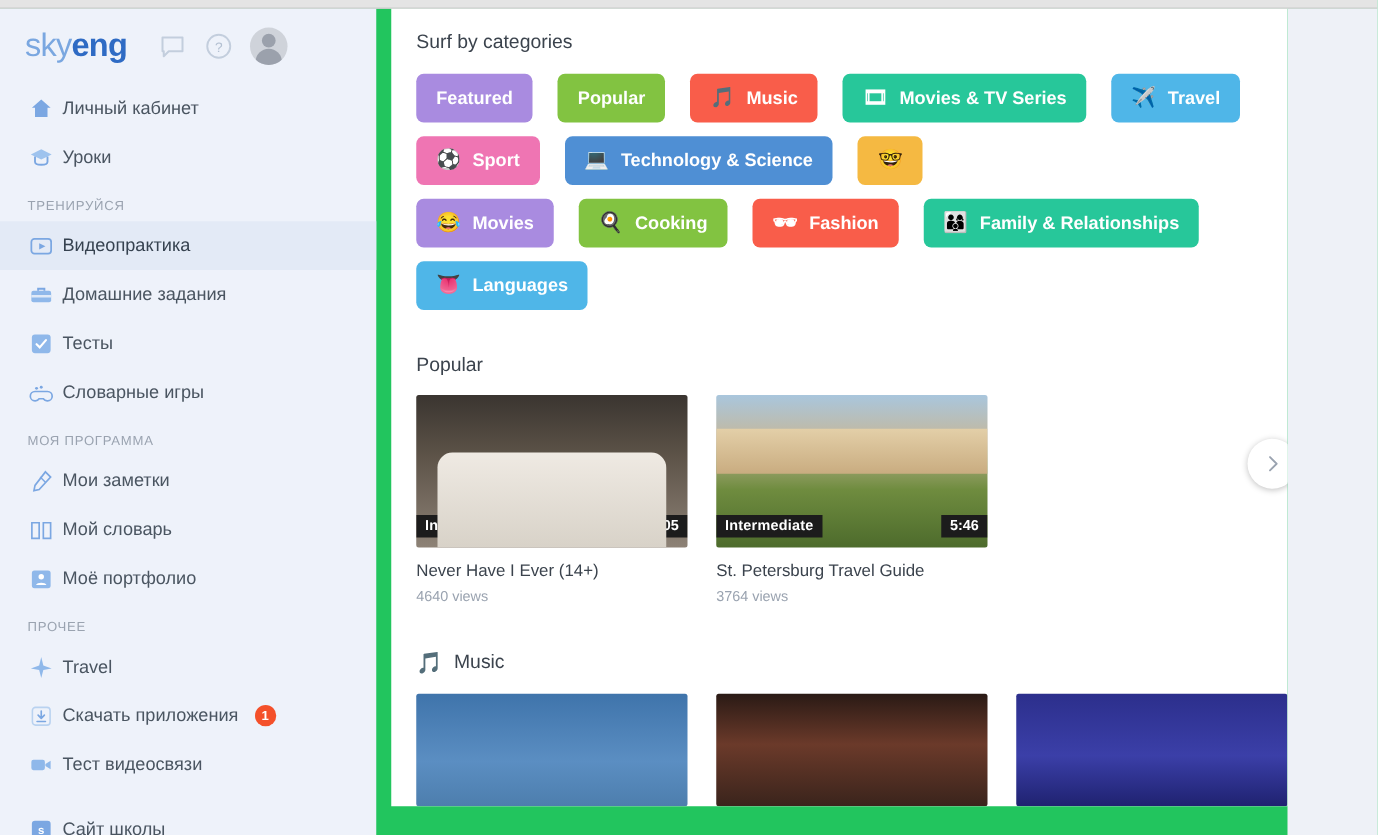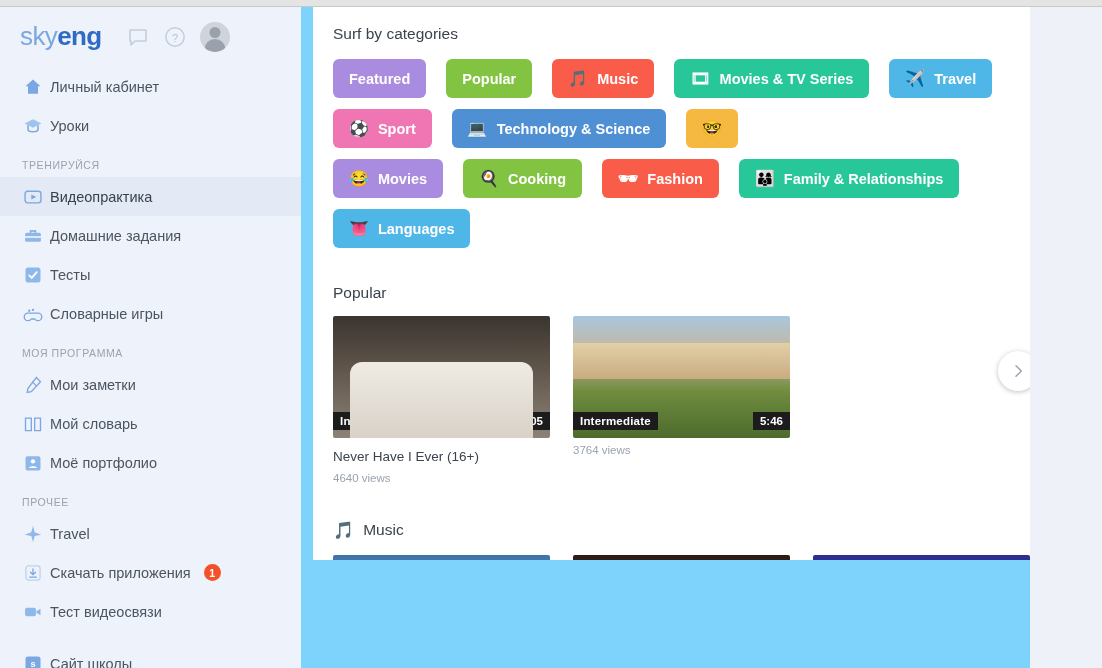--- a/index.html
+++ b/index.html
@@ -2,21 +2,21 @@
 <html><head>
 <meta charset="utf-8">
 <style>
   * { box-sizing: border-box; margin: 0; padding: 0; }
   html, body {
     width: 1102px; height: 668px;
     overflow: hidden;
     font-family: "Liberation Sans", sans-serif;
     background: #eef1f7;
   }
-  #app { position: relative; width: 1102px; height: 668px; background: #7dd3fc; }
+  #app { position: relative; width: 1102px; height: 668px; background: #22c55e; }
 
   
   .chrome-strip {
     position: absolute; top: 0; left: 0; width: 1102px; height: 7px;
     background: #e4e4e4; border-bottom: 1px solid #c9c9c9;
   }
 
   
   .sidebar {
     position: absolute; top: 7px; left: 0; width: 301px; height: 661px;
@@ -67,21 +67,21 @@
   .badge {
     display: inline-flex; align-items: center; justify-content: center;
     min-width: 17px; height: 17px; border-radius: 50%;
     background: #f4502a; color: #fff; font-size: 10.5px; font-weight: 700;
     margin-left: 7px; padding: 0 4px;
   }
   .nav-gap { height: 13px; }
 
   
   .main {
-    position: absolute; top: 7px; left: 313px; width: 717px; height: 553px;
+    position: absolute; top: 7px; left: 313px; width: 717px; height: 638px;
     background: #ffffff; overflow: hidden;
   }
   .panel-inner { padding: 18px 20px 0 20px; }
   .panel-title {
     font-size: 15.5px; color: #3b434d; margin-bottom: 16px;
   }
   .cat-rows { display: flex; flex-direction: column; gap: 11px; }
   .cat-row { display: flex; gap: 20px; flex-wrap: nowrap; }
   .cat-btn {
     display: inline-flex; align-items: center; gap: 9px;
@@ -389,28 +389,29 @@
       <div id="sections-root">
           <div class="sect-head">
             <span>Popular</span>
           </div>
           <div class="cards">
             <div class="card">
               <div class="thumb th-ellen">
                 <span class="tagline">Intermediate</span>
                 <span class="dur">3:05</span>
               </div>
-              <div class="card-title">Never Have I Ever (16+)</div>
+              <div class="card-title">Never Have I Ever (14+)</div>
               <div class="card-views">4640 views</div>
             </div>
             <div class="card">
               <div class="thumb th-spb">
                 <span class="tagline">Intermediate</span>
                 <span class="dur">5:46</span>
               </div>
+              <div class="card-title">St. Petersburg Travel Guide</div>
               <div class="card-views">3764 views</div>
             </div>
             <div class="carousel-next">
               <svg viewBox="0 0 24 24">
                 <path d="M9 4l8 8-8 8" fill="none" stroke="#9aa3b0" stroke-width="2.2" stroke-linecap="round" stroke-linejoin="round"></path>
               </svg>
             </div>
           </div>
           <div class="sect-head">
             <span class="emo">🎵</span>

